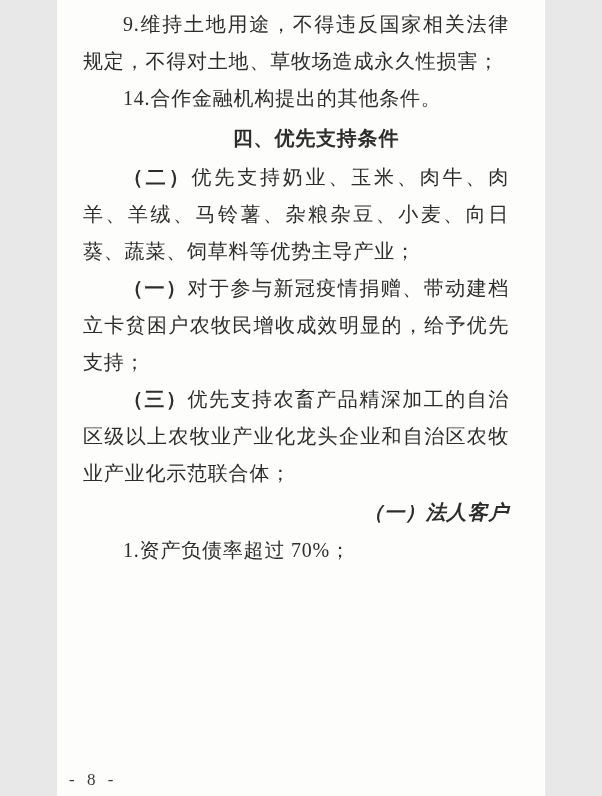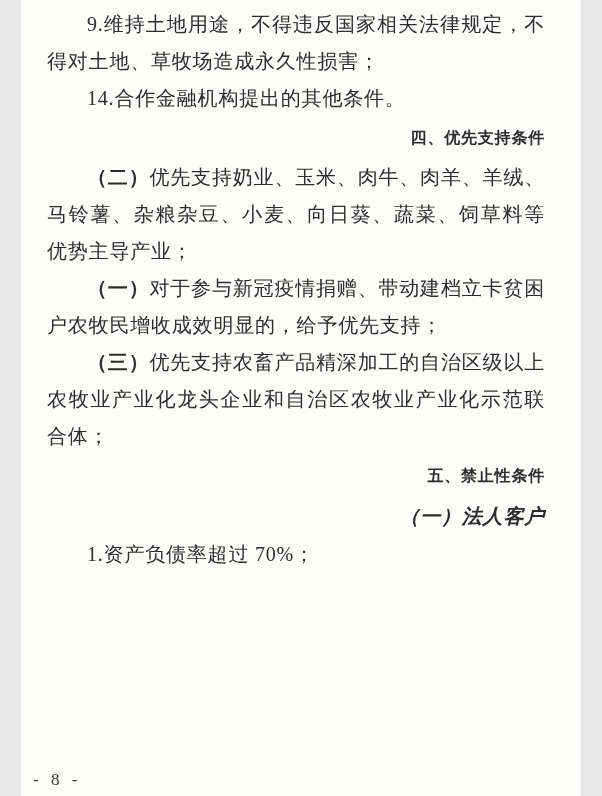--- a/index.html
+++ b/index.html
@@ -2,21 +2,21 @@
 <html><head>
 <meta charset="utf-8">
 <style>
   html, body {
     margin: 0;
     padding: 0;
     background: #e8e8e8;
   }
   .page {
     position: relative;
-    width: 560px;
+    width: 488px;
     height: 796px;
     margin: 0 auto;
     background: #fdfdfb;
     box-sizing: border-box;
     padding: 6px 36px 0 26px;
     overflow: hidden;
     font-family: "Liberation Serif", "DejaVu Serif", serif;
     color: #2d2d2d;
   }
   .doc-body {
@@ -30,24 +30,24 @@
     text-align: justify;
     text-indent: 2em;
     word-break: break-all;
   }
   .doc-body .paragraph {
     font-weight: normal;
   }
   .doc-body .section-heading {
     font-family: "Liberation Sans", "DejaVu Sans", sans-serif;
     font-weight: bold;
-    font-size: 16px;
+    font-size: 20px;
     line-height: 38px;
     margin: 2px 0;
-    text-align: right;
+    text-align: center;
   }
   .doc-body .sub-heading {
     font-weight: bold;
     line-height: 38px;
     margin: 1px 0;
     text-align: right;
     font-style: italic;
   }
   .lead {
     font-weight: bold;
@@ -66,18 +66,17 @@
 <body>
 
 <div class="page">
   <div class="doc-body">
       <p class="block paragraph">9.维持土地用途，不得违反国家相关法律规定，不得对土地、草牧场造成永久性损害；</p>
       <p class="block paragraph">14.合作金融机构提出的其他条件。</p>
       <p class="block section-heading">四、优先支持条件</p>
       <p class="block paragraph"><span class="lead">（二）</span>优先支持奶业、玉米、肉牛、肉羊、羊绒、马铃薯、杂粮杂豆、小麦、向日葵、蔬菜、饲草料等优势主导产业；</p>
       <p class="block paragraph"><span class="lead">（一）</span>对于参与新冠疫情捐赠、带动建档立卡贫困户农牧民增收成效明显的，给予优先支持；</p>
       <p class="block paragraph"><span class="lead">（三）</span>优先支持农畜产品精深加工的自治区级以上农牧业产业化龙头企业和自治区农牧业产业化示范联合体；</p>
-      <p class="block section-heading">五、禁止性条件</p>
       <p class="block sub-heading">（一）法人客户</p>
       <p class="block paragraph">1.资产负债率超过 70%；</p>
     </div>
   <div class="page-number">- 8 -</div>
 </div>
 
 </body></html>

